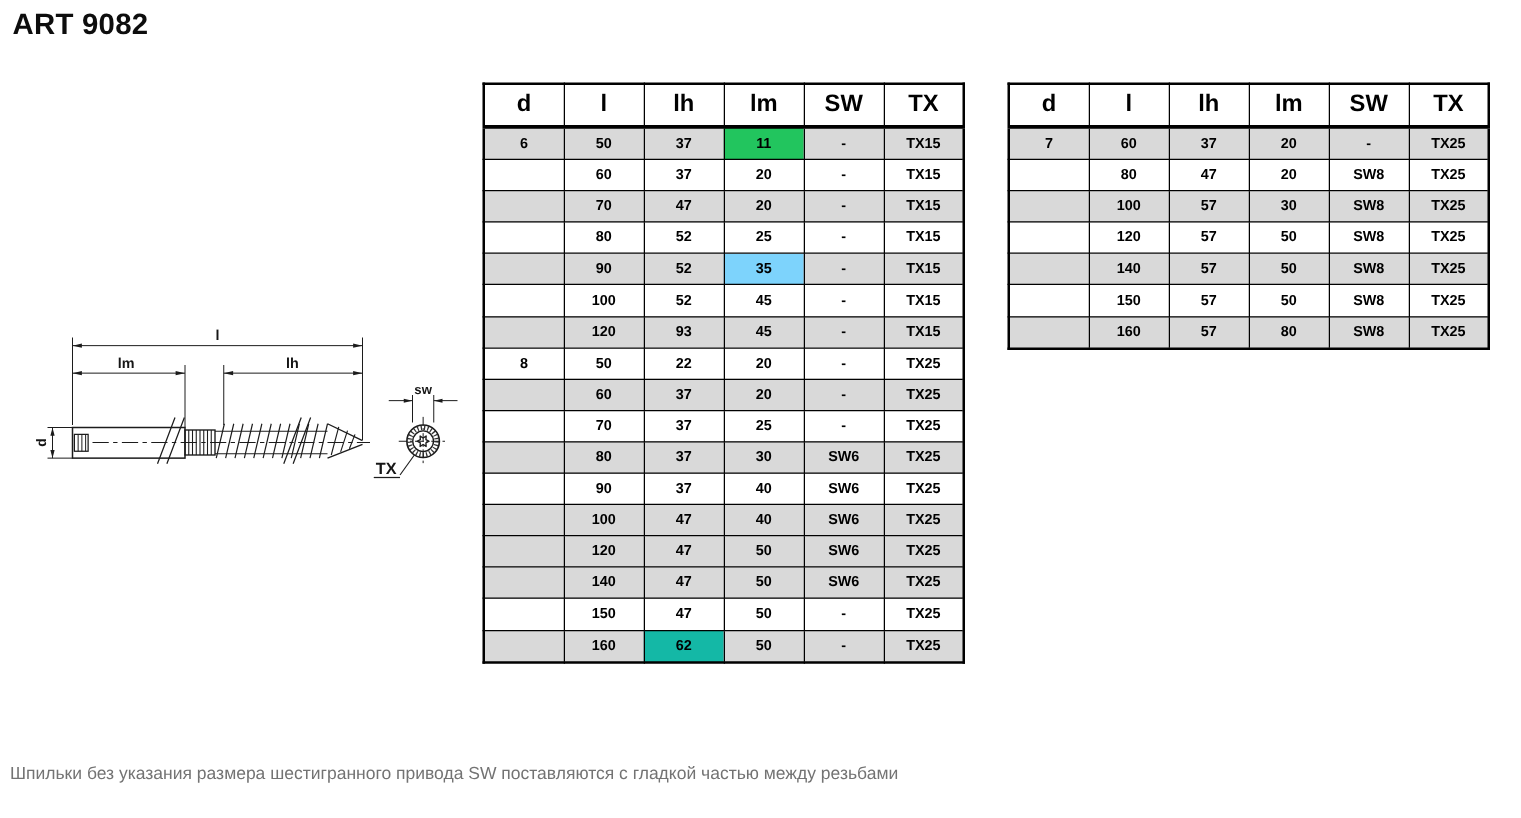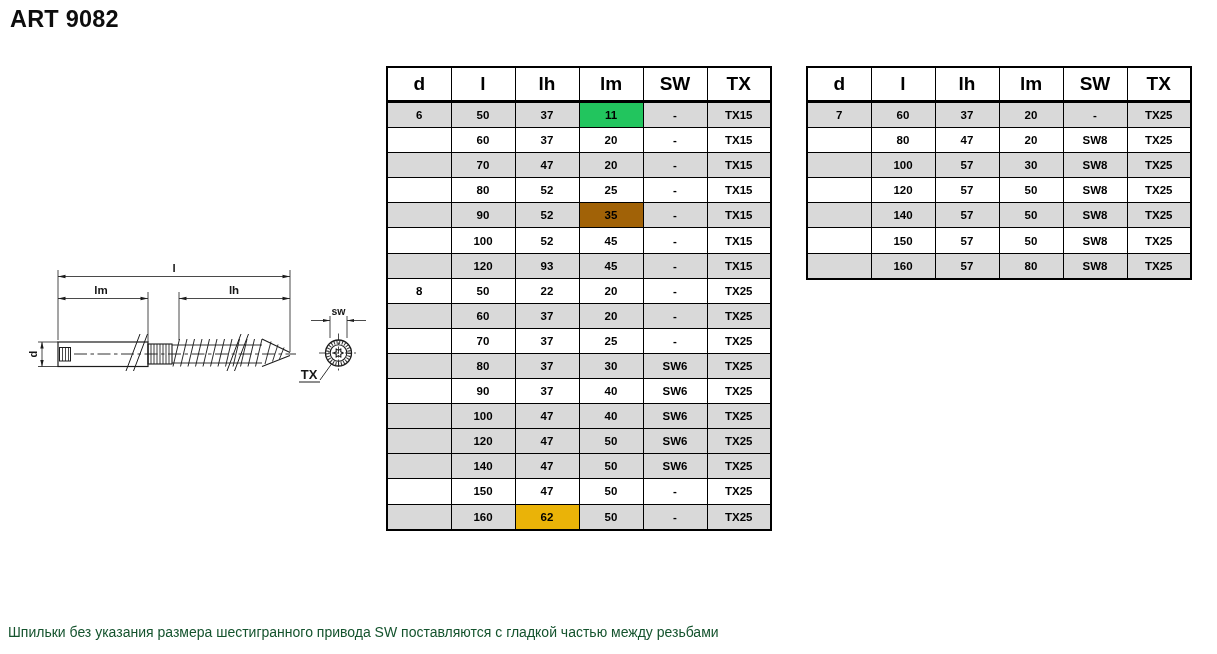--- a/index.html
+++ b/index.html
@@ -9,22 +9,22 @@
   }
   .title {
     position:absolute; left:10px; top:6px;
     font-size:23.5px; font-weight:700; letter-spacing:0.2px; color:#0d0d0d;
   }
   .subtitle {
     position:absolute; left:10px; top:62px;
     font-size:19px; font-weight:400; color:#0d0d0d;
   }
   .footnote {
-    position:absolute; left:8px; top:624px;
-    font-size:14px; color:#14532d; white-space:nowrap;
+    position:absolute; left:8px; top:610px;
+    font-size:14px; color:#737373; white-space:nowrap;
   }
   table.spec {
     position:absolute; border-collapse:collapse; table-layout:fixed;
     background:#fff; border:2px solid #000;
   }
   #table1 { left:386px; top:66px; }
   #table2 { left:806px; top:66px; }
   table.spec col { width:64px; }
   table.spec th {
     height:32px; padding:0; text-align:center; vertical-align:middle;
@@ -177,21 +177,21 @@
           <td>80</td>
           <td>52</td>
           <td>25</td>
           <td>-</td>
           <td>TX15</td>
         </tr>
         <tr>
           <td style="background: rgb(217, 217, 217);"></td>
           <td style="background: rgb(217, 217, 217);">90</td>
           <td style="background: rgb(217, 217, 217);">52</td>
-          <td style="background: #a16207;">35</td>
+          <td style="background: #7dd3fc;">35</td>
           <td style="background: rgb(217, 217, 217);">-</td>
           <td style="background: rgb(217, 217, 217);">TX15</td>
         </tr>
         <tr>
           <td></td>
           <td>100</td>
           <td>52</td>
           <td>45</td>
           <td>-</td>
           <td>TX15</td>
@@ -272,21 +272,21 @@
           <td></td>
           <td>150</td>
           <td>47</td>
           <td>50</td>
           <td>-</td>
           <td>TX25</td>
         </tr>
         <tr>
           <td style="background: rgb(217, 217, 217);"></td>
           <td style="background: rgb(217, 217, 217);">160</td>
-          <td style="background: #eab308;">62</td>
+          <td style="background: #14b8a6;">62</td>
           <td style="background: rgb(217, 217, 217);">50</td>
           <td style="background: rgb(217, 217, 217);">-</td>
           <td style="background: rgb(217, 217, 217);">TX25</td>
         </tr>
       </tbody>
   </table>
 
   <table class="spec" id="table2">
     <colgroup>
         <col>

